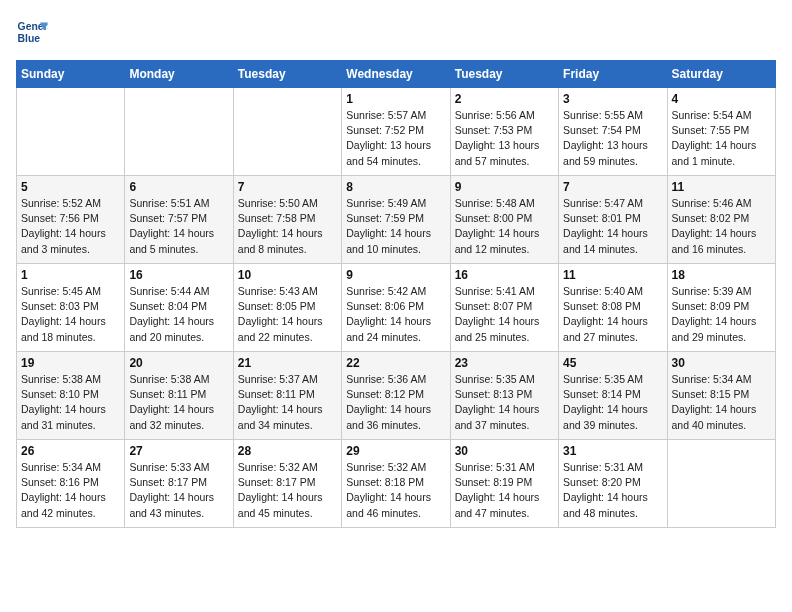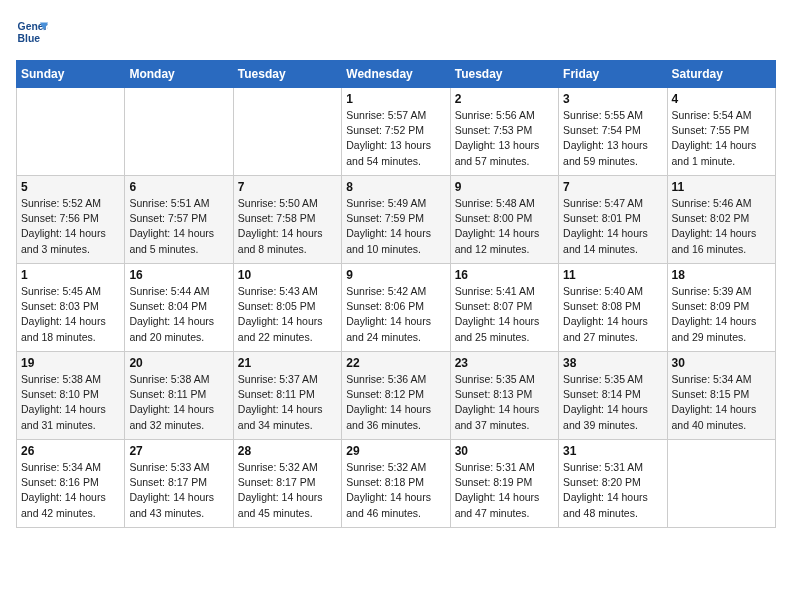--- a/index.html
+++ b/index.html
@@ -204,21 +204,21 @@
         </td>
         <td>
           <div class="day-num">22</div>
           <div class="day-info">Sunrise: 5:36 AM<br>Sunset: 8:12 PM<br>Daylight: 14 hours<br>and 36 minutes.</div>
         </td>
         <td>
           <div class="day-num">23</div>
           <div class="day-info">Sunrise: 5:35 AM<br>Sunset: 8:13 PM<br>Daylight: 14 hours<br>and 37 minutes.</div>
         </td>
         <td>
-          <div class="day-num">38</div>
+          <div class="day-num">45</div>
           <div class="day-info">Sunrise: 5:35 AM<br>Sunset: 8:14 PM<br>Daylight: 14 hours<br>and 39 minutes.</div>
         </td>
         <td>
           <div class="day-num">30</div>
           <div class="day-info">Sunrise: 5:34 AM<br>Sunset: 8:15 PM<br>Daylight: 14 hours<br>and 40 minutes.</div>
         </td>
       </tr>
       <tr>
         <td>
           <div class="day-num">26</div>

